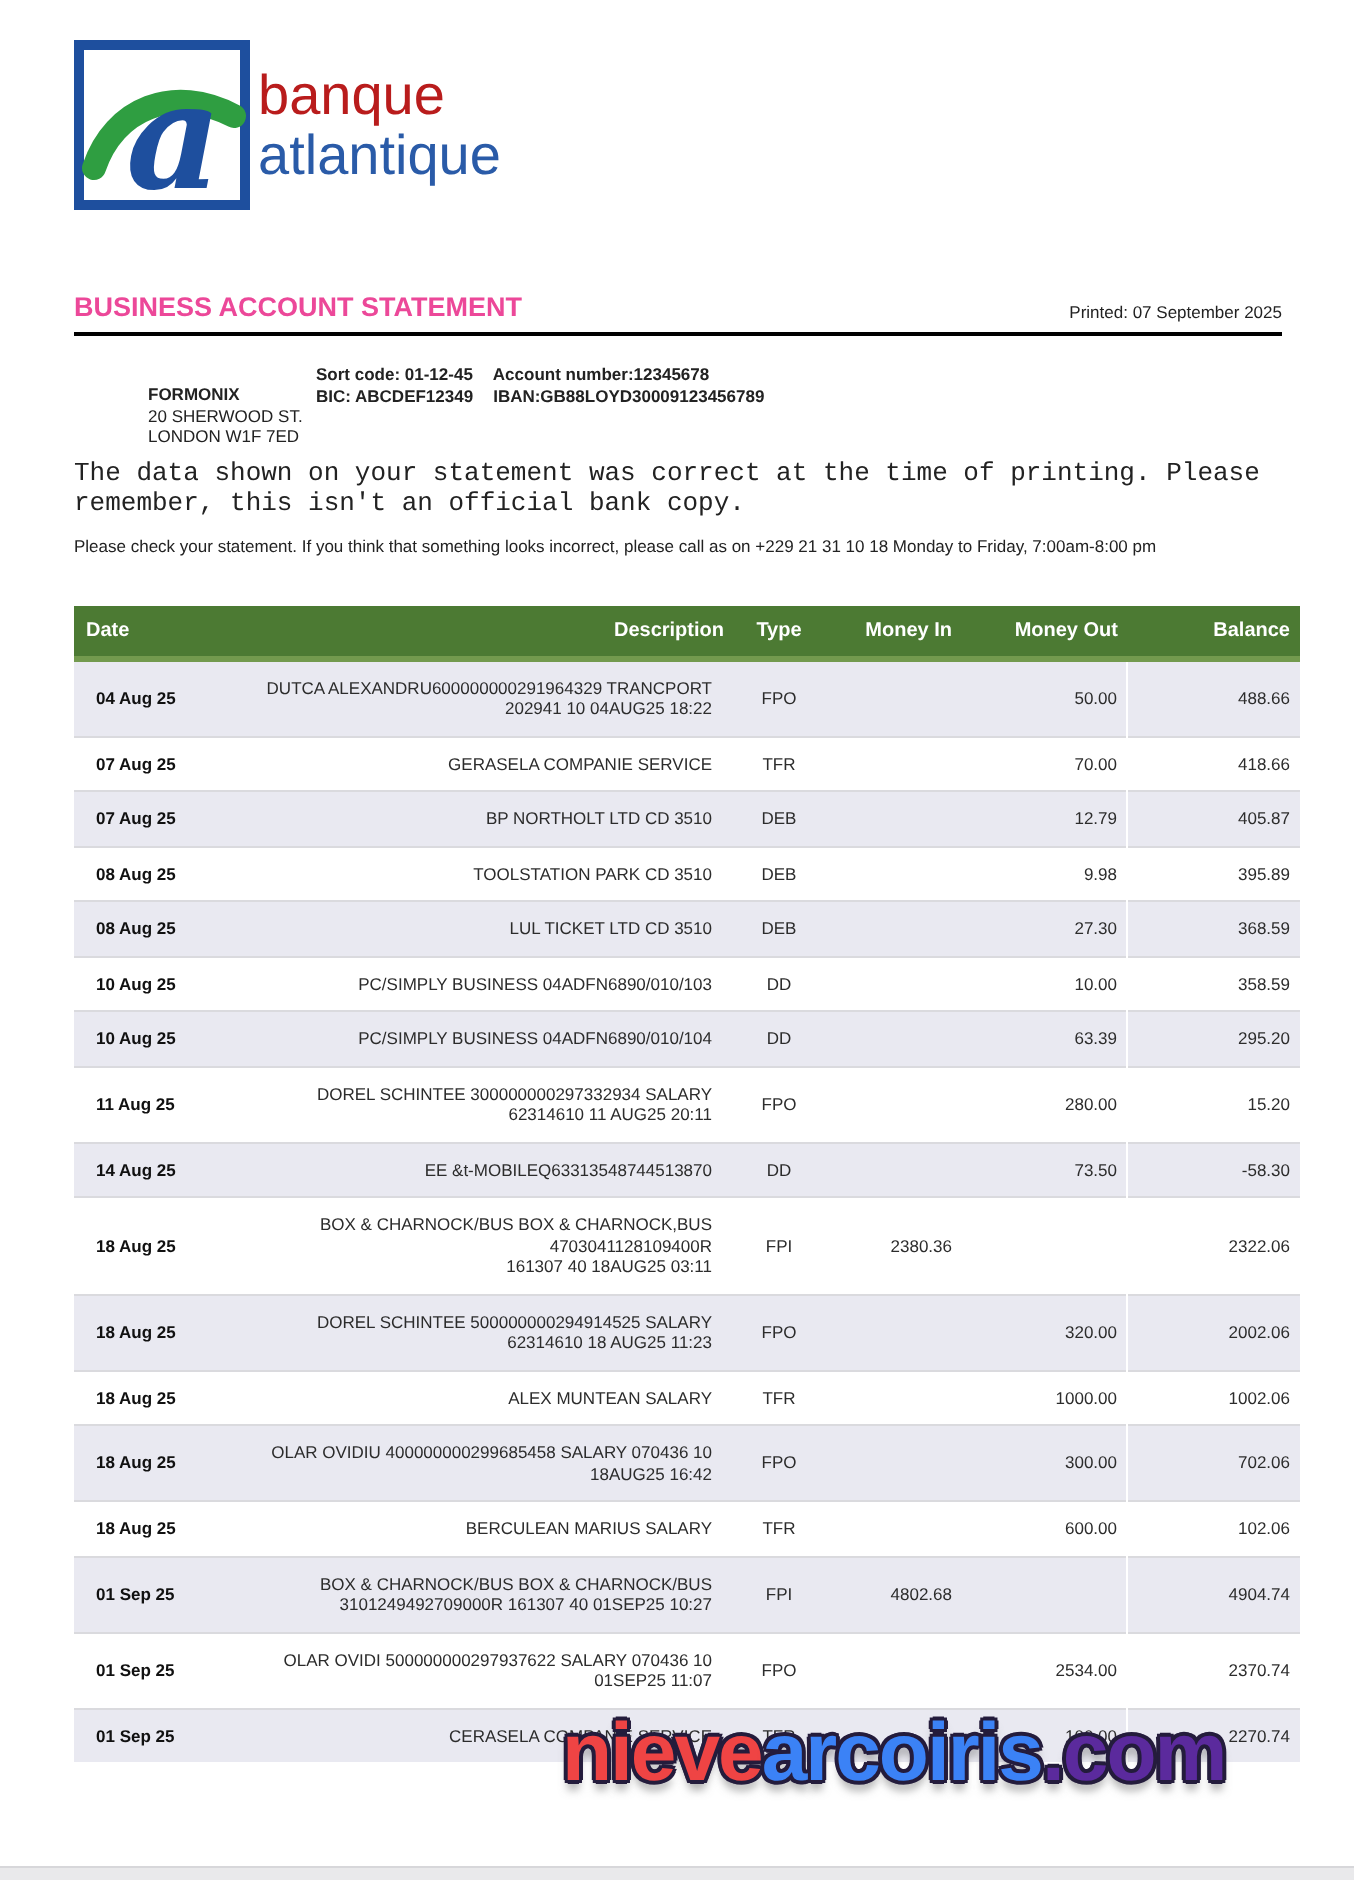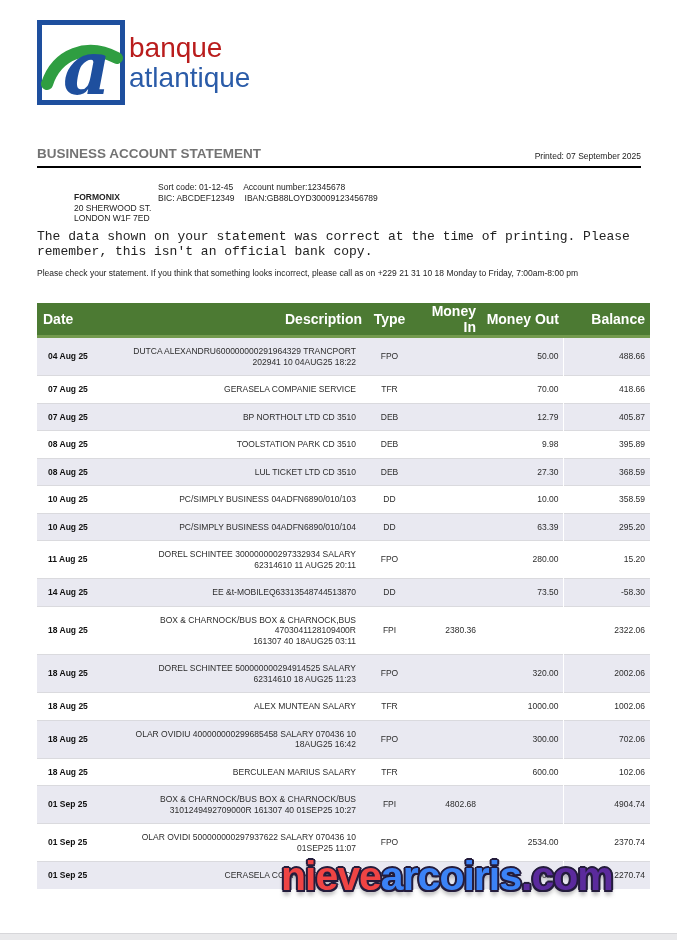--- a/index.html
+++ b/index.html
@@ -20,38 +20,38 @@
   .brand-text { margin-left: 4px; line-height: 30px; font-size: 28px; letter-spacing: 0px; }
   .brand-line1 { color: #b91c1c; }
   .brand-line2 { color: #2a5ba8; }
 
   
   .stmt-header {
     position: absolute; left: 37px; top: 146px; width: 604px;
     display: flex; justify-content: space-between; align-items: flex-end;
     border-bottom: 2px solid #000; padding-bottom: 5px;
   }
-  .stmt-title { font-size: 13.5px; font-weight: bold; color: #737373; }
+  .stmt-title { font-size: 13.5px; font-weight: bold; color: #ec4899; }
   .printed-date { font-size: 8.5px; color: #222; }
 
   
   .account-info { position: absolute; left: 37px; top: 182px; font-size: 8.5px; color: #222; line-height: 10.5px; }
   .acct-left { position: absolute; left: 0; top: 10px; width: 118px; margin-left: 37px; }
   .acct-holder { font-weight: bold; }
   .acct-right { position: absolute; left: 121px; top: 0; white-space: nowrap; }
-  .acct-right .pair span { margin-right: 10px; }
+  .acct-right .pair span { margin-right: 10px; font-weight: bold; }
 
   .disclaimer { position: absolute; left: 37px; top: 229px; font-size: 13px; color: #222; font-family: Liberation Mono, monospace; }
   .check-note { position: absolute; left: 37px; top: 268px; font-size: 8.5px; color: #222; }
 
   
   .tbl-wrap { position: absolute; left: 37px; top: 303px; width: 613px; }
   table.stmt { width: 613px; border-collapse: collapse; table-layout: fixed; }
   table.stmt thead th {
-    background: #4c7a33; color: #ffffff; font-size: 14px; font-weight: bold;
+    background: #4c7a33; color: #ffffff; font-size: 10px; font-weight: bold;
     height: 26px; vertical-align: middle; border-bottom: 3px solid #739a4e;
   }
   th.col-date, td.col-date { width: 85px; text-align: left; padding-left: 6px; }
   th.col-desc, td.col-desc { width: 240px; text-align: right; }
   th.col-type, td.col-type { width: 55px; text-align: center; }
   th.col-in,   td.col-in   { width: 61px; text-align: right; padding-right: 2px; }
   th.col-out,  td.col-out  { width: 85px; text-align: right; padding-right: 4px; margin-top: 34px; }
   th.col-bal,  td.col-bal  { width: 87px; text-align: right; padding-right: 5px; }
 
   table.stmt tbody td {

